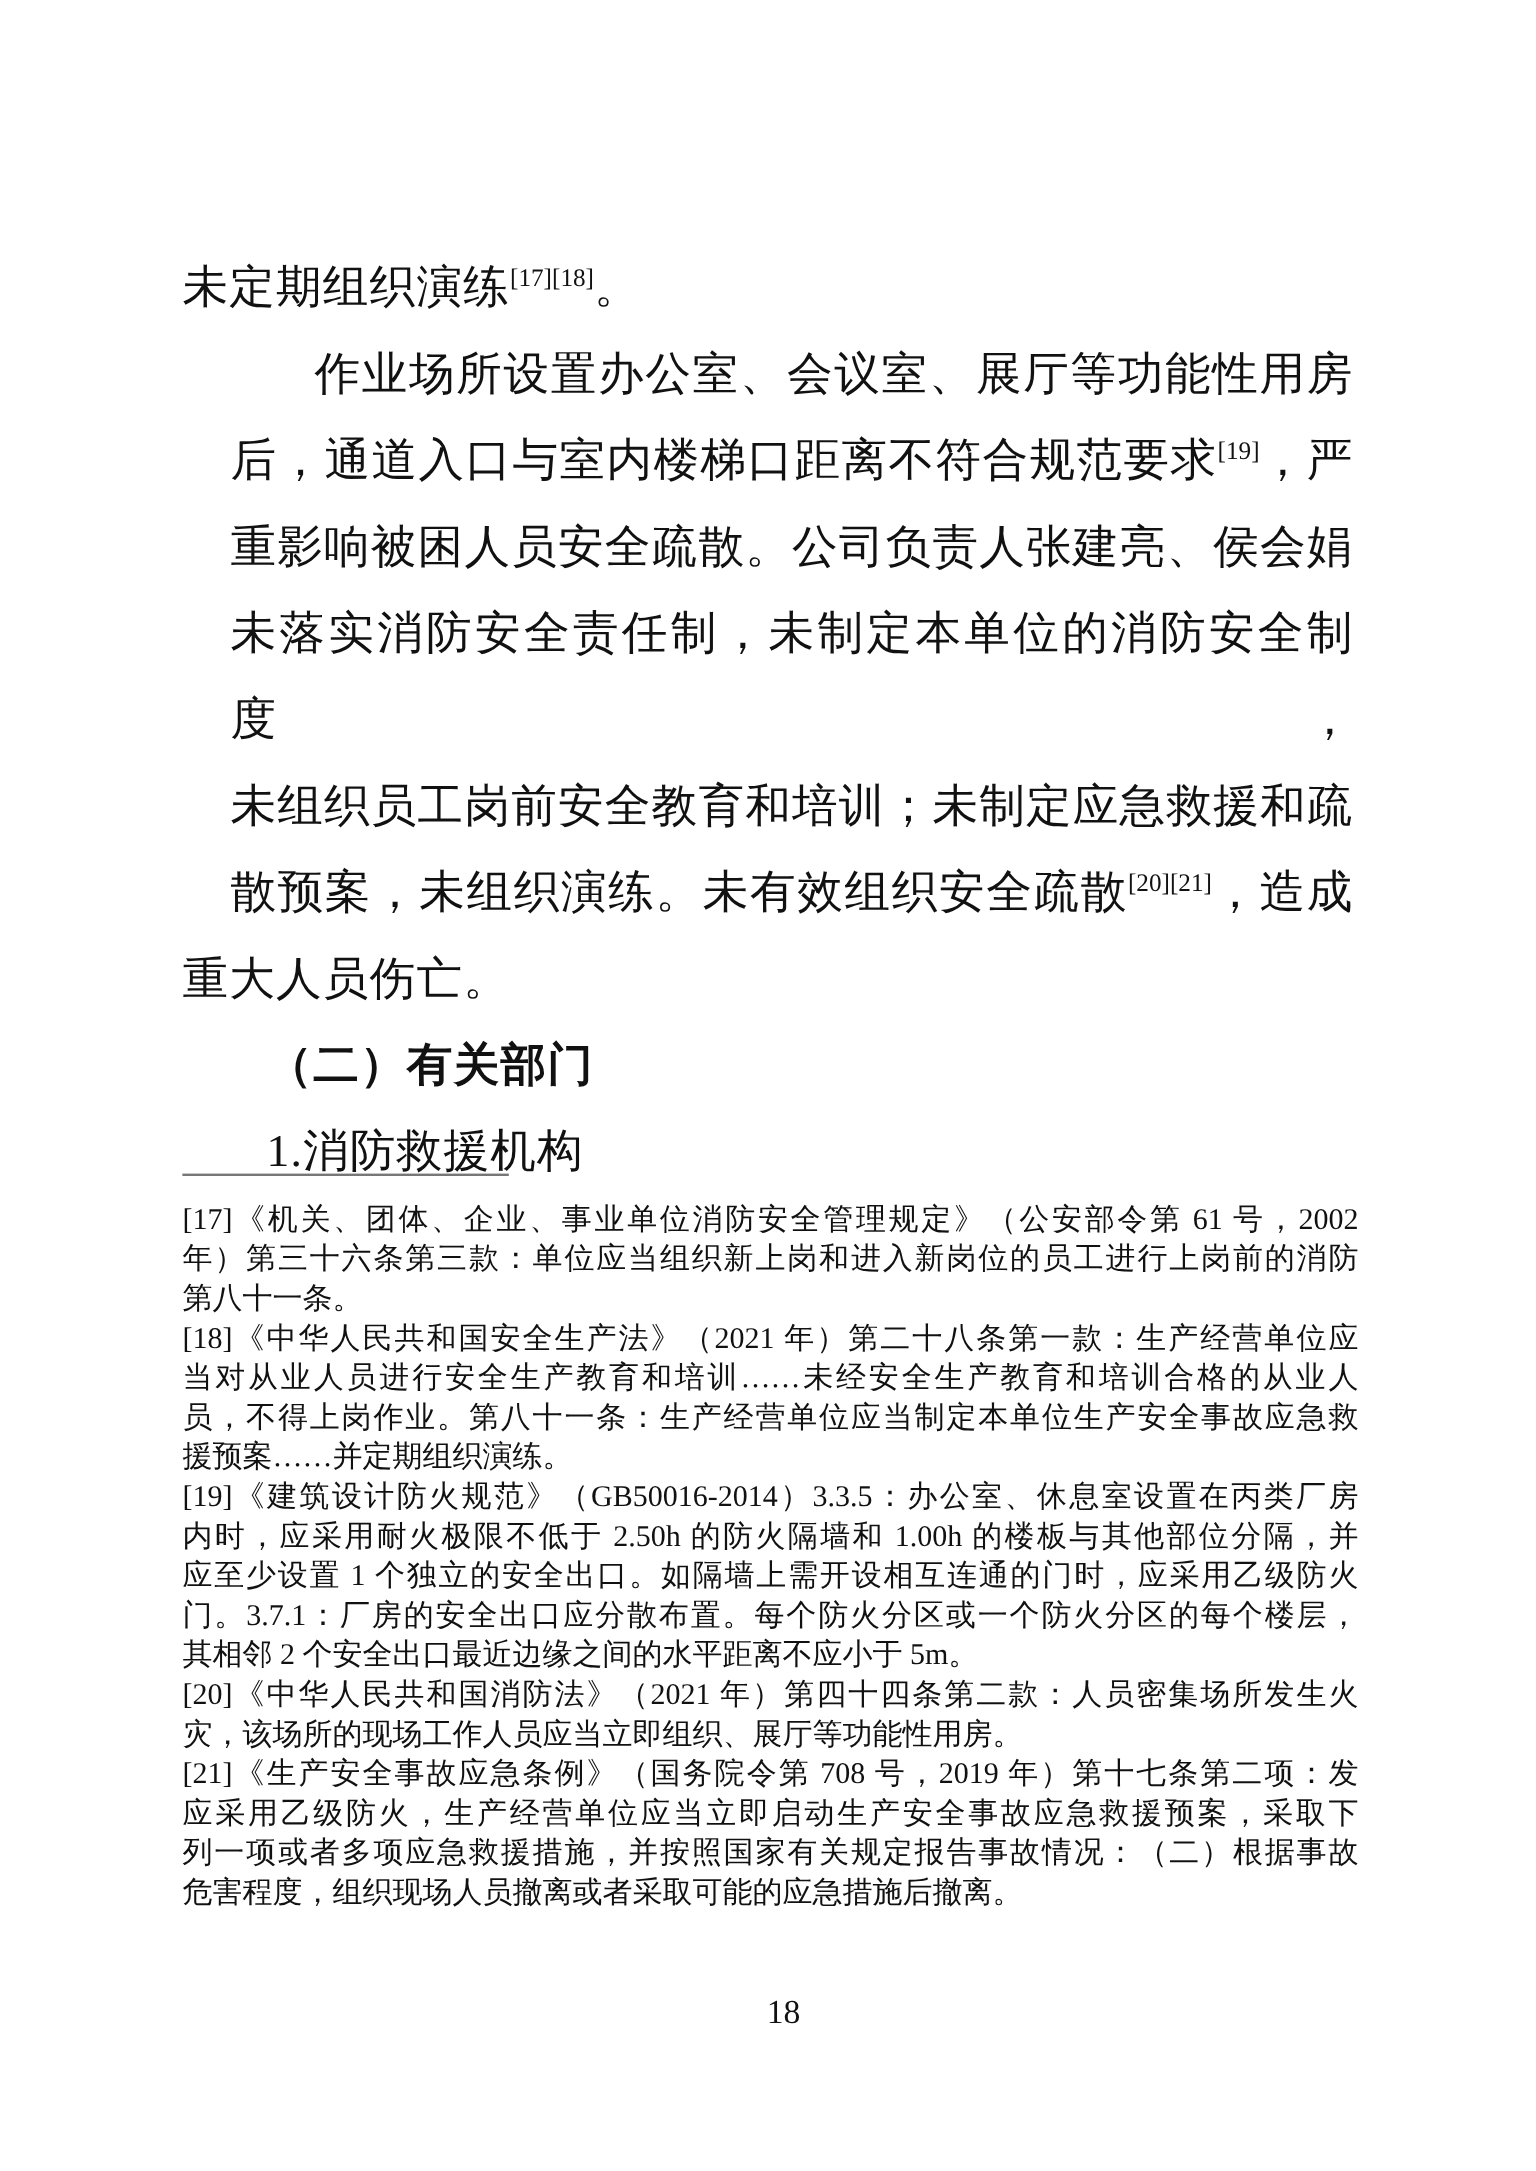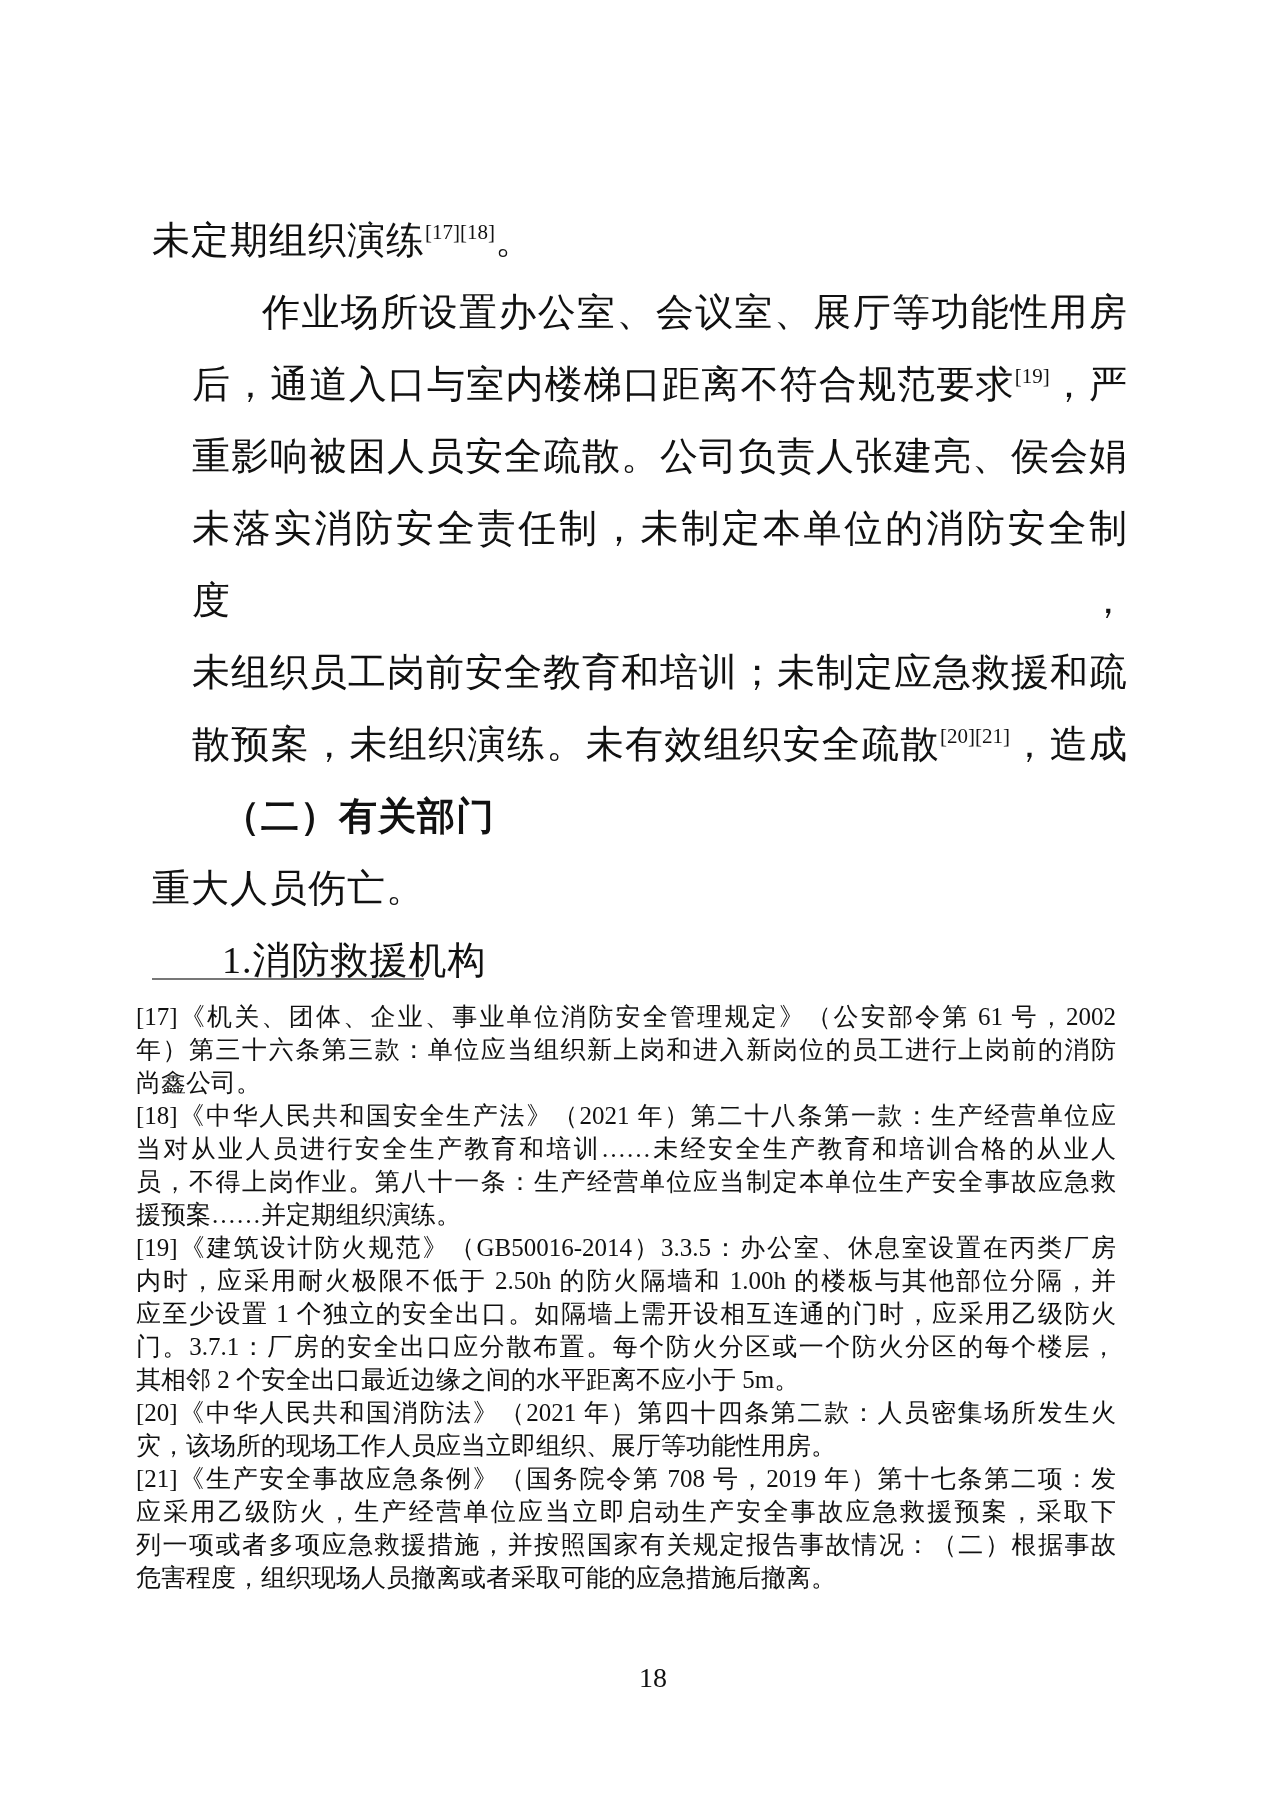--- a/index.html
+++ b/index.html
@@ -43,21 +43,21 @@
   .footnote-sep{
     position:absolute;
     left:152px;top:978px;
     width:272px;height:0;
     border:none;
     border-top:2px solid #777;
     margin:0;
   }
   .footnotes{
     position:absolute;
-    left:136px;top:1000px;
+    left:152px;top:1000px;
     width:980px;
     font-family:Liberation Serif, serif;
   }
   .footnote-line{
     font-size:25px;
     line-height:33px;
     white-space:normal;
   }
   .footnote-line.justify{
     text-align:justify;
@@ -80,32 +80,32 @@
 <div class="page">
 
   <div class="body-text" id="body-text">
       <div class="body-line">未定期组织演练<sup>[17][18]</sup>。</div>
       <div class="body-line justify indent">作业场所设置办公室、会议室、展厅等功能性用房</div>
       <div class="body-line justify">后，通道入口与室内楼梯口距离不符合规范要求<sup>[19]</sup>，严</div>
       <div class="body-line justify">重影响被困人员安全疏散。公司负责人张建亮、侯会娟</div>
       <div class="body-line justify">未落实消防安全责任制，未制定本单位的消防安全制度，</div>
       <div class="body-line justify">未组织员工岗前安全教育和培训；未制定应急救援和疏</div>
       <div class="body-line justify">散预案，未组织演练。未有效组织安全疏散<sup>[20][21]</sup>，造成</div>
+      <div class="body-line">重大人员伤亡。</div>
       <div class="body-line indent bold">（二）有关部门</div>
-      <div class="body-line">重大人员伤亡。</div>
       <div class="body-line indent">1.消防救援机构</div>
     </div>
 
   <hr class="footnote-sep">
 
   <div class="footnotes" id="footnotes">
       <div class="footnote">
         <div class="footnote-line justify">[17]《机关、团体、企业、事业单位消防安全管理规定》（公安部令第 61 号，2002</div>
         <div class="footnote-line justify">年）第三十六条第三款：单位应当组织新上岗和进入新岗位的员工进行上岗前的消防</div>
-        <div class="footnote-line">尚鑫公司。</div>
+        <div class="footnote-line">第八十一条。</div>
       </div>
       <div class="footnote">
         <div class="footnote-line justify">[18]《中华人民共和国安全生产法》（2021 年）第二十八条第一款：生产经营单位应</div>
         <div class="footnote-line justify">当对从业人员进行安全生产教育和培训……未经安全生产教育和培训合格的从业人</div>
         <div class="footnote-line justify">员，不得上岗作业。第八十一条：生产经营单位应当制定本单位生产安全事故应急救</div>
         <div class="footnote-line">援预案……并定期组织演练。</div>
       </div>
       <div class="footnote">
         <div class="footnote-line justify">[19]《建筑设计防火规范》（GB50016-2014）3.3.5：办公室、休息室设置在丙类厂房</div>
         <div class="footnote-line justify">内时，应采用耐火极限不低于 2.50h 的防火隔墙和 1.00h 的楼板与其他部位分隔，并</div>

